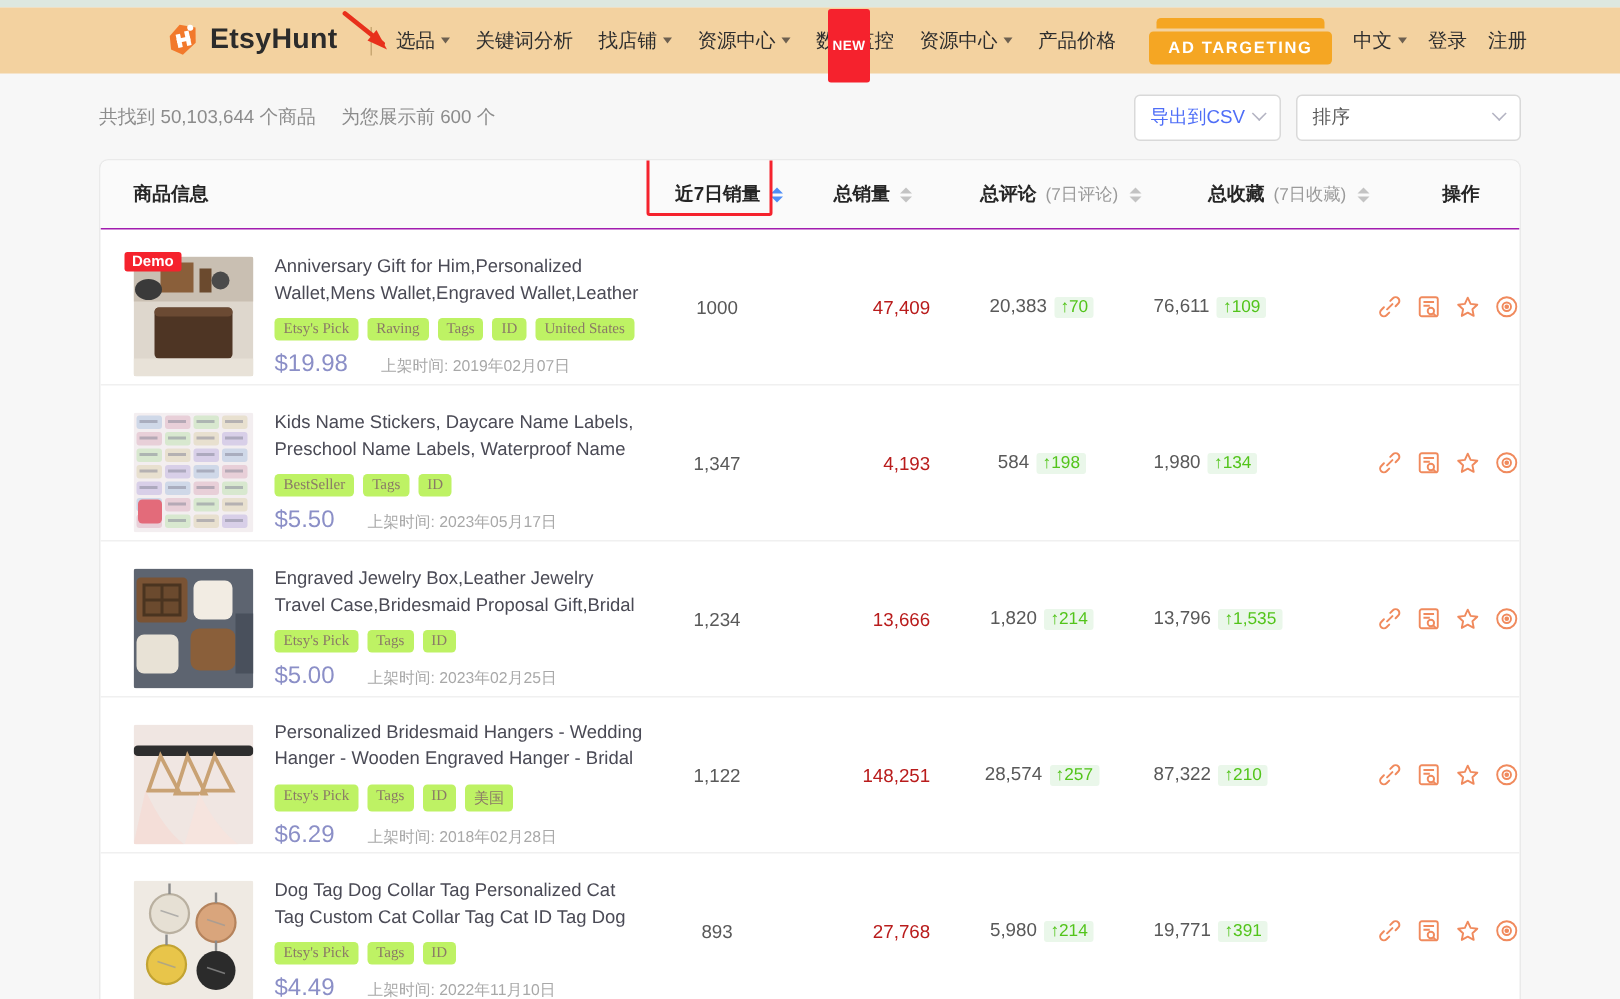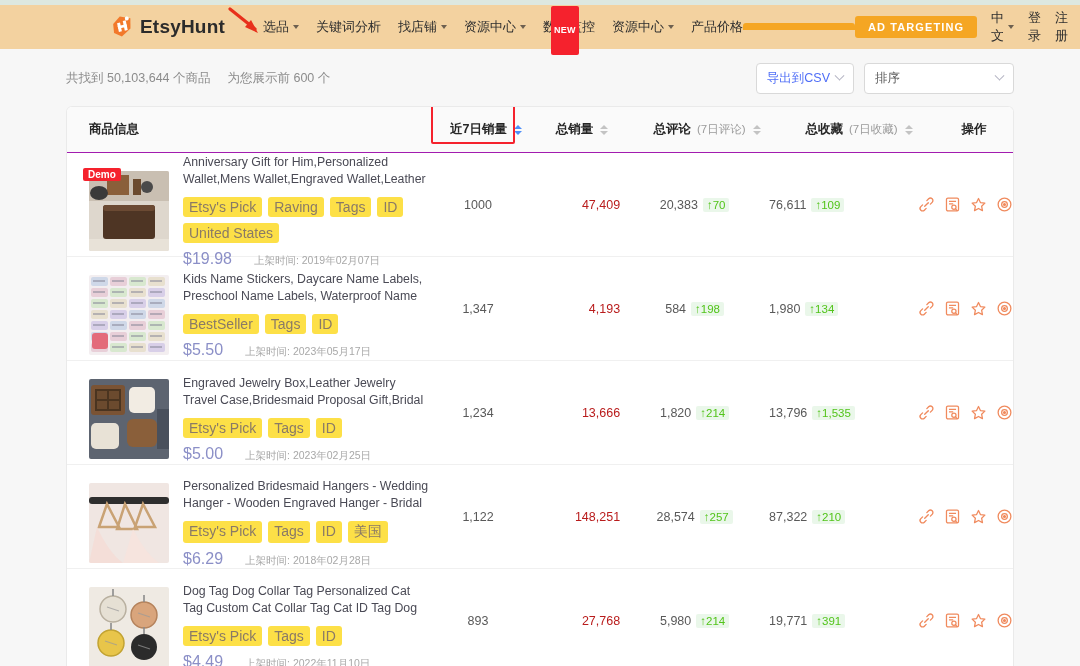--- a/index.html
+++ b/index.html
@@ -43,21 +43,21 @@
   .newbadge {
     position: absolute; top: -12px; left: 8px;
     background: #f5222d; color: #fff;
     font-size: 9px; font-weight: bold; line-height: 1;
     padding: 20px 3px; border-radius: 2px; letter-spacing: .3px;
   }
   .header-right {
     margin-left: auto; display: flex; align-items: center; gap: 14px;
     margin-right: 62px;
   }
-  .ad-btn-wrap { position: relative; display: flex; flex-direction: row; align-items: center; }
+  .ad-btn-wrap { position: relative; display: flex; flex-direction: column; align-items: center; }
   .ad-bar { width: 112px; height: 7px; background: #f5a623; border-radius: 3px 3px 0 0; margin-bottom: 2px;}
   .ad-btn {
     background: #f5a623; color: #fff; font-size: 11px; font-weight: bold;
     letter-spacing: 1.1px; padding: 5px 13px; border-radius: 3px; cursor: pointer;
     white-space: nowrap;
   }
   .hr-item { font-size: 13px; color: #2e2e2e; cursor: pointer; display:flex; align-items:center; gap:4px;}
 
   
   .arrow-ann { position: absolute; left: 228px; top: 2px; width: 40px; height: 30px; }
@@ -128,22 +128,22 @@
     position: absolute; top: -3px; left: -6px;
     background: #f5222d; color: #fff; font-size: 10px; font-weight: bold;
     padding: 1px 5px; border-radius: 2px; z-index: 3;
   }
   .pinfo { margin-left: 14px; flex: 1; min-width: 0; }
   .ptitle {
     font-size: 12.3px; color: #4a4a55; line-height: 1.45; max-height: 36px; overflow: hidden;
   }
   .tags { display: flex; gap: 6px; margin-top: 7px; flex-wrap: wrap; }
   .tag {
-    background: #fde047; color: #8a7a66; font-size: 14px;
-    padding: 2px 6px; border-radius: 3px; white-space: nowrap;
+    background: #bef264; color: #8a7a66; font-size: 10px;
+    padding: 2px 6px; border-radius: 3px; white-space: nowrap; font-family: Liberation Serif, serif;
   }
   .priceline { display: flex; align-items: baseline; margin-top: 7px; }
   .price { font-size: 16px; color: #8b8fc7; }
   .ptime { font-size: 10.5px; color: #a8a8a8; margin-left: 22px; }
 
   .cell-7d { width: 94px; text-align: center; font-size: 12.5px; color: #595959; }
   .cell-sales { width: 98px; text-align: right; font-size: 12.5px; color: #b91c1c; }
   .cell-rev { width: 152px; text-align: center; font-size: 12.5px; color: #595959; }
   .cell-fav { width: 152px; font-size: 12.5px; color: #595959; }
   .cell-ops { flex: 1; display: flex; align-items: center; justify-content: center; gap: 9px; }

